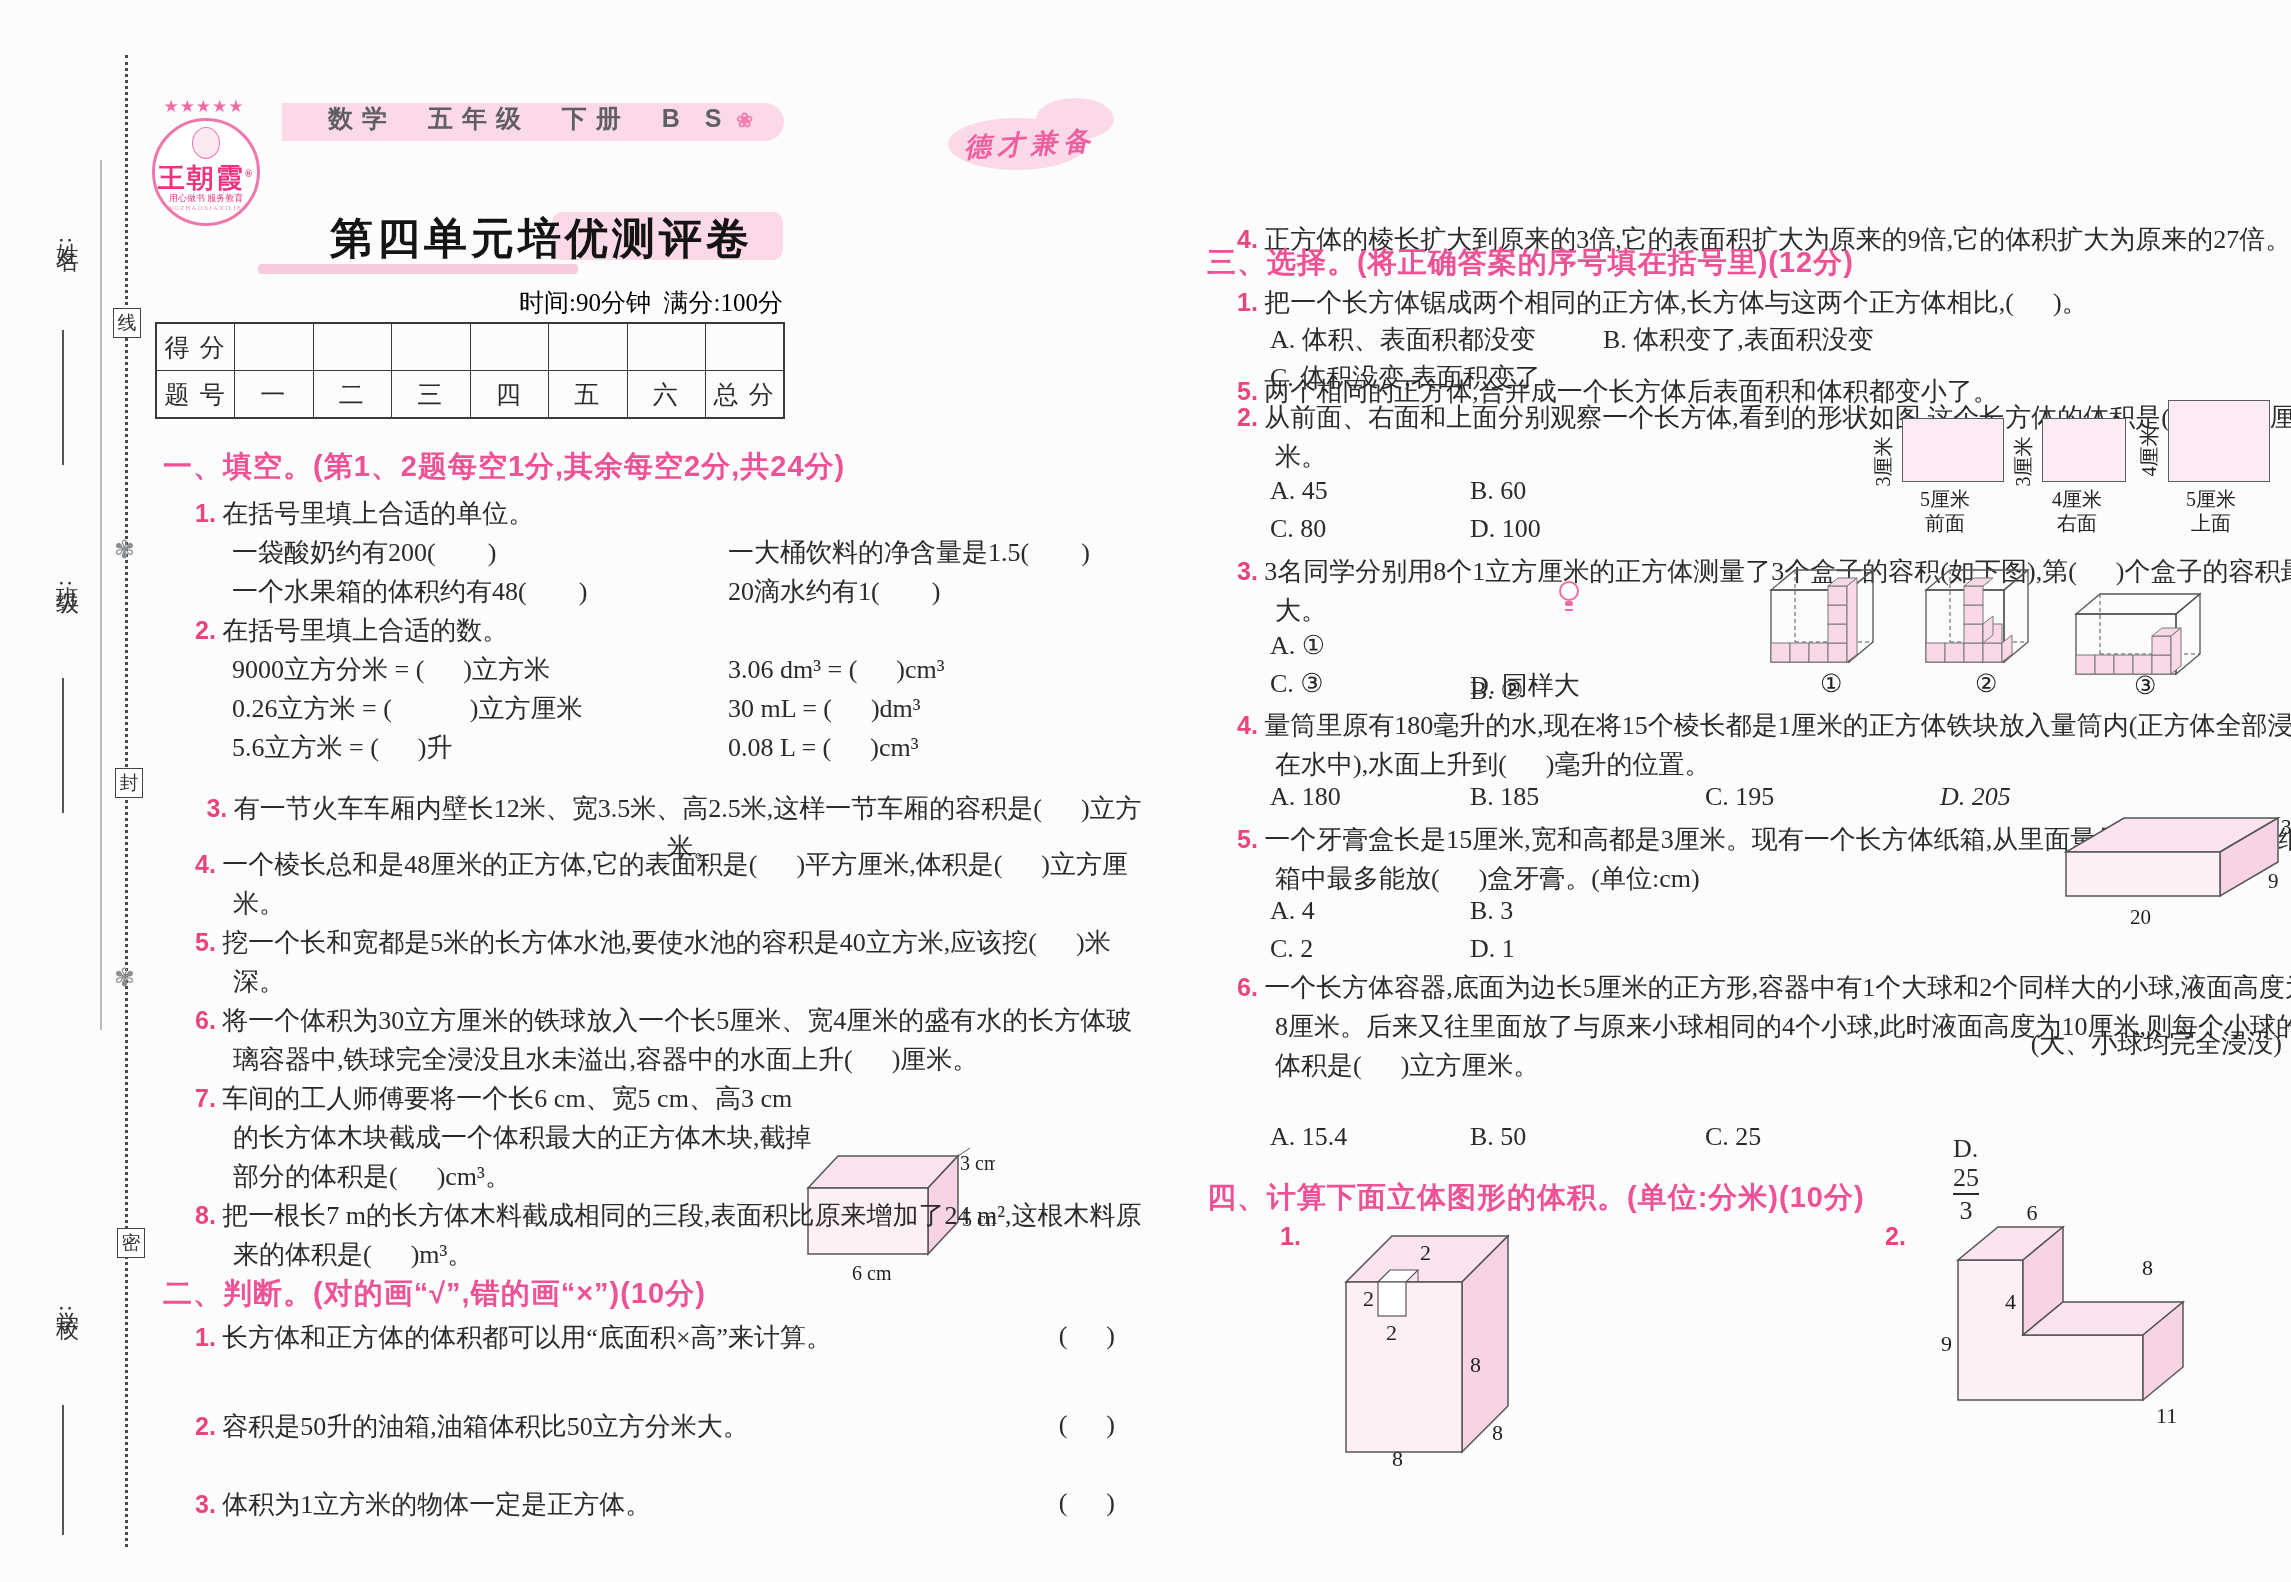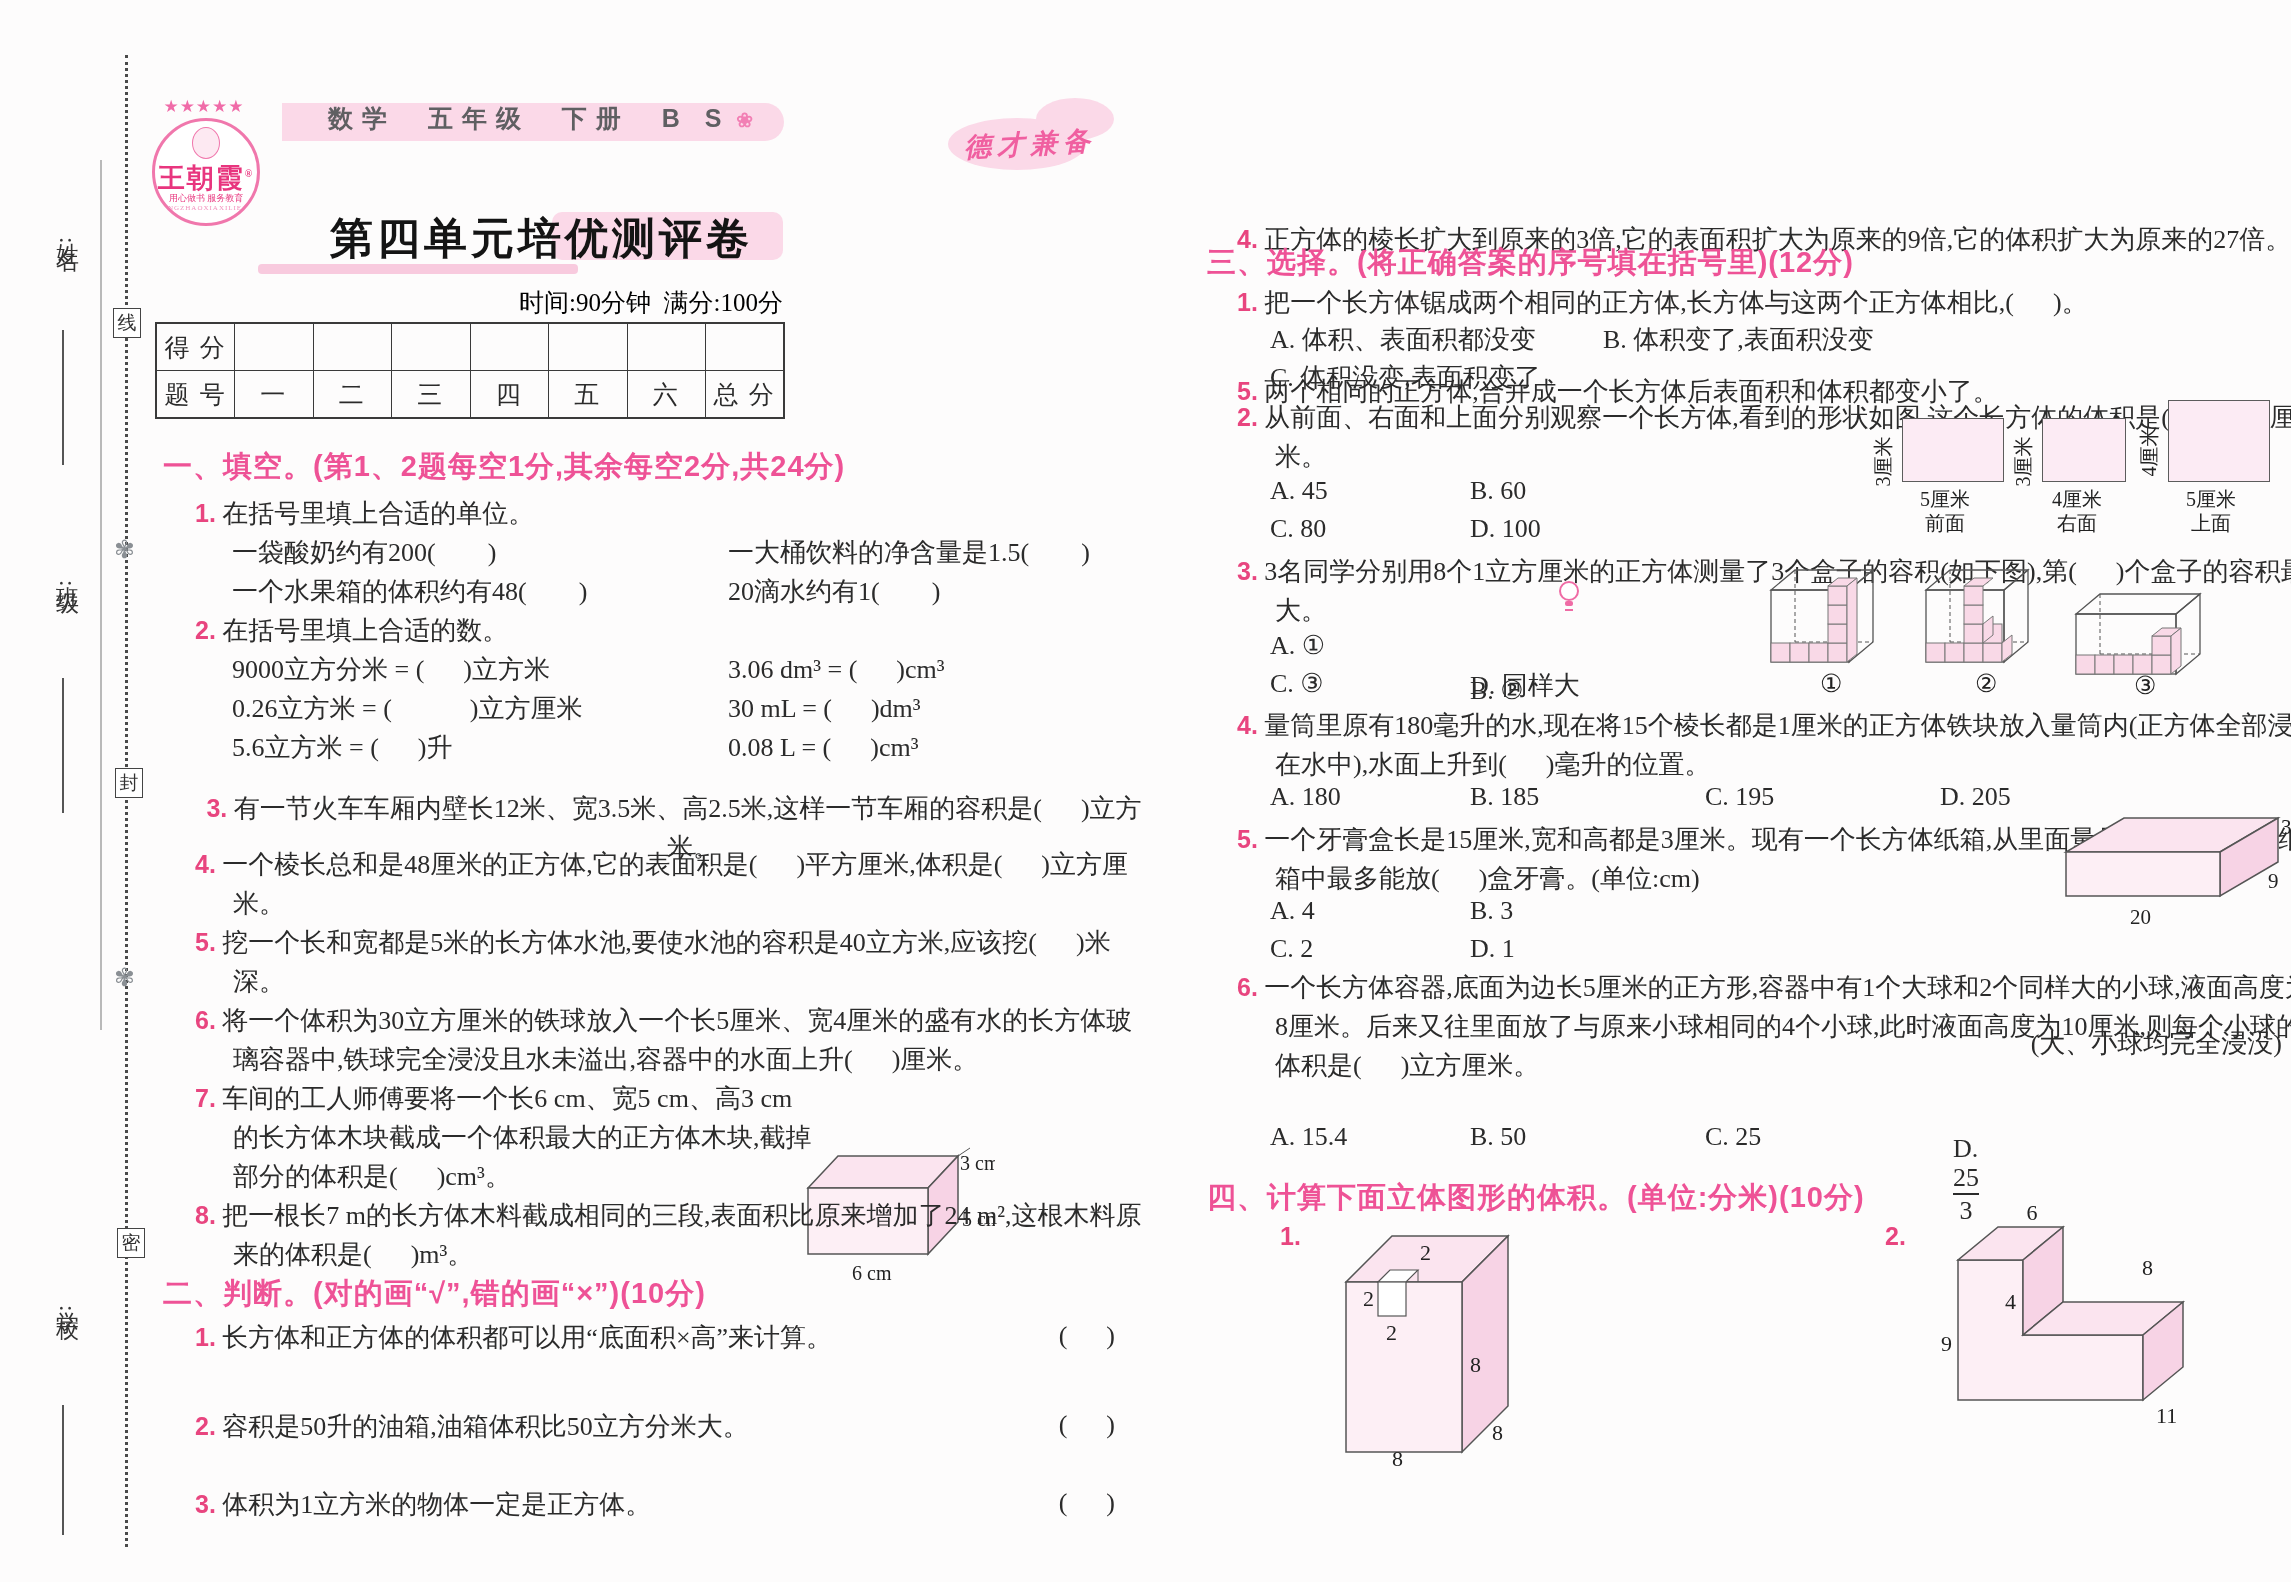--- a/index.html
+++ b/index.html
@@ -271,21 +271,21 @@
     <polygon points="80,68 99,68 109,60 90,60"></polygon>
     <polygon points="99,68 109,60 109,98 99,106"></polygon>
   </g>
   <text x="62" y="126" font-size="25">③</text>
 </svg>
 
 <div class="abs qtext q pre" style="left:1237px;top:706px;width:1045px;"><span class="qno">4.</span> <span>量筒里原有180毫升的水,现在将15个棱长都是1厘米的正方体铁块放入量筒内(正方体全部浸没在水中),水面上升到(      )毫升的位置。</span></div>
 <div class="abs opt nowrap" style="left:1270px;top:782px;">A. 180</div>
 <div class="abs opt nowrap" style="left:1470px;top:782px;">B. 185</div>
 <div class="abs opt nowrap" style="left:1705px;top:782px;">C. 195</div>
-<div class="abs opt nowrap" style="left:1940px;top:782px;">D. 205</div>
+<div class="abs opt nowrap" style="left:1940px;top:782px;font-style:italic;">D. 205</div>
 
 <div class="abs qtext q pre" style="left:1237px;top:820px;width:1045px;"><span class="qno">5.</span> <span>一个牙膏盒长是15厘米,宽和高都是3厘米。现有一个长方体纸箱,从里面量尺寸如图。这个纸箱中最多能放(      )盒牙膏。(单位:cm)</span></div>
 <div class="abs opt nowrap" style="left:1270px;top:896px;">A. 4</div>
 <div class="abs opt nowrap" style="left:1470px;top:896px;">B. 3</div>
 <div class="abs opt nowrap" style="left:1270px;top:934px;">C. 2</div>
 <div class="abs opt nowrap" style="left:1470px;top:934px;">D. 1</div>
 
 <svg class="abs" style="left:2052px;top:812px;" width="245" height="122" viewBox="0 0 245 122">
   <polygon points="14,40 168,40 226,6 72,6" fill="#fbe4ef" stroke="#555" stroke-width="1.5"></polygon>
   <polygon points="168,40 226,6 226,50 168,84" fill="#f7d3e5" stroke="#555" stroke-width="1.5"></polygon>

